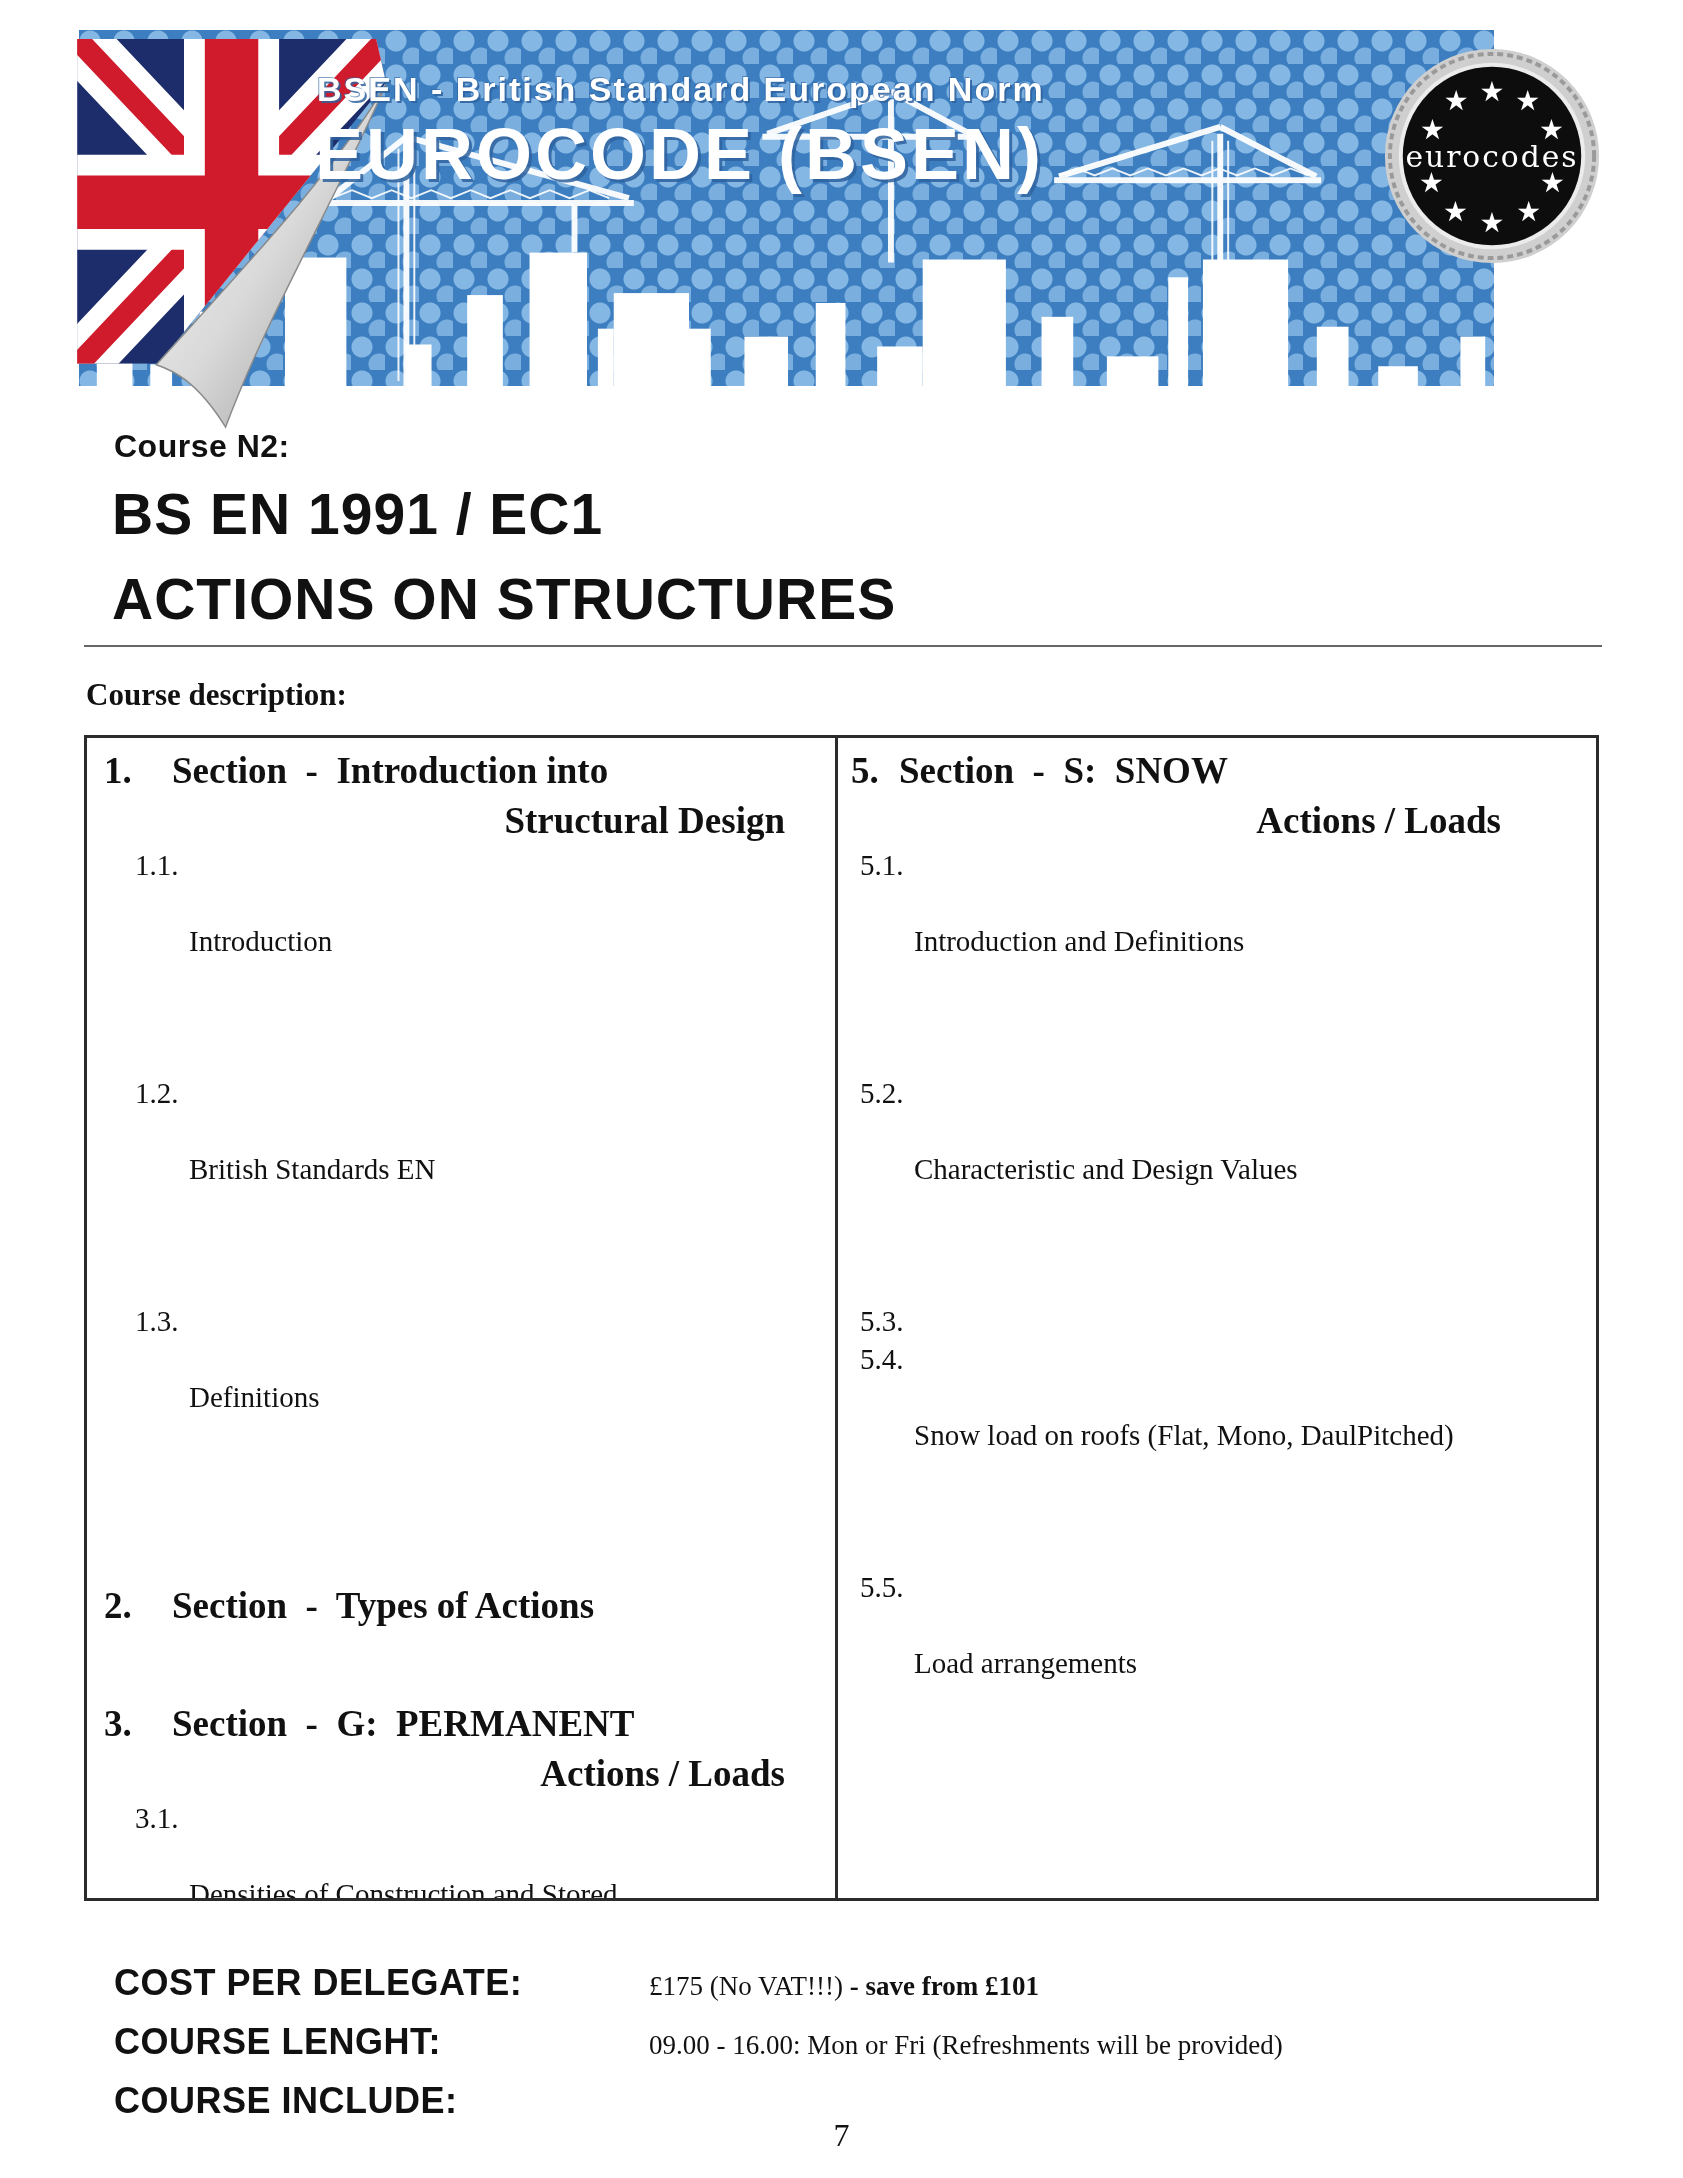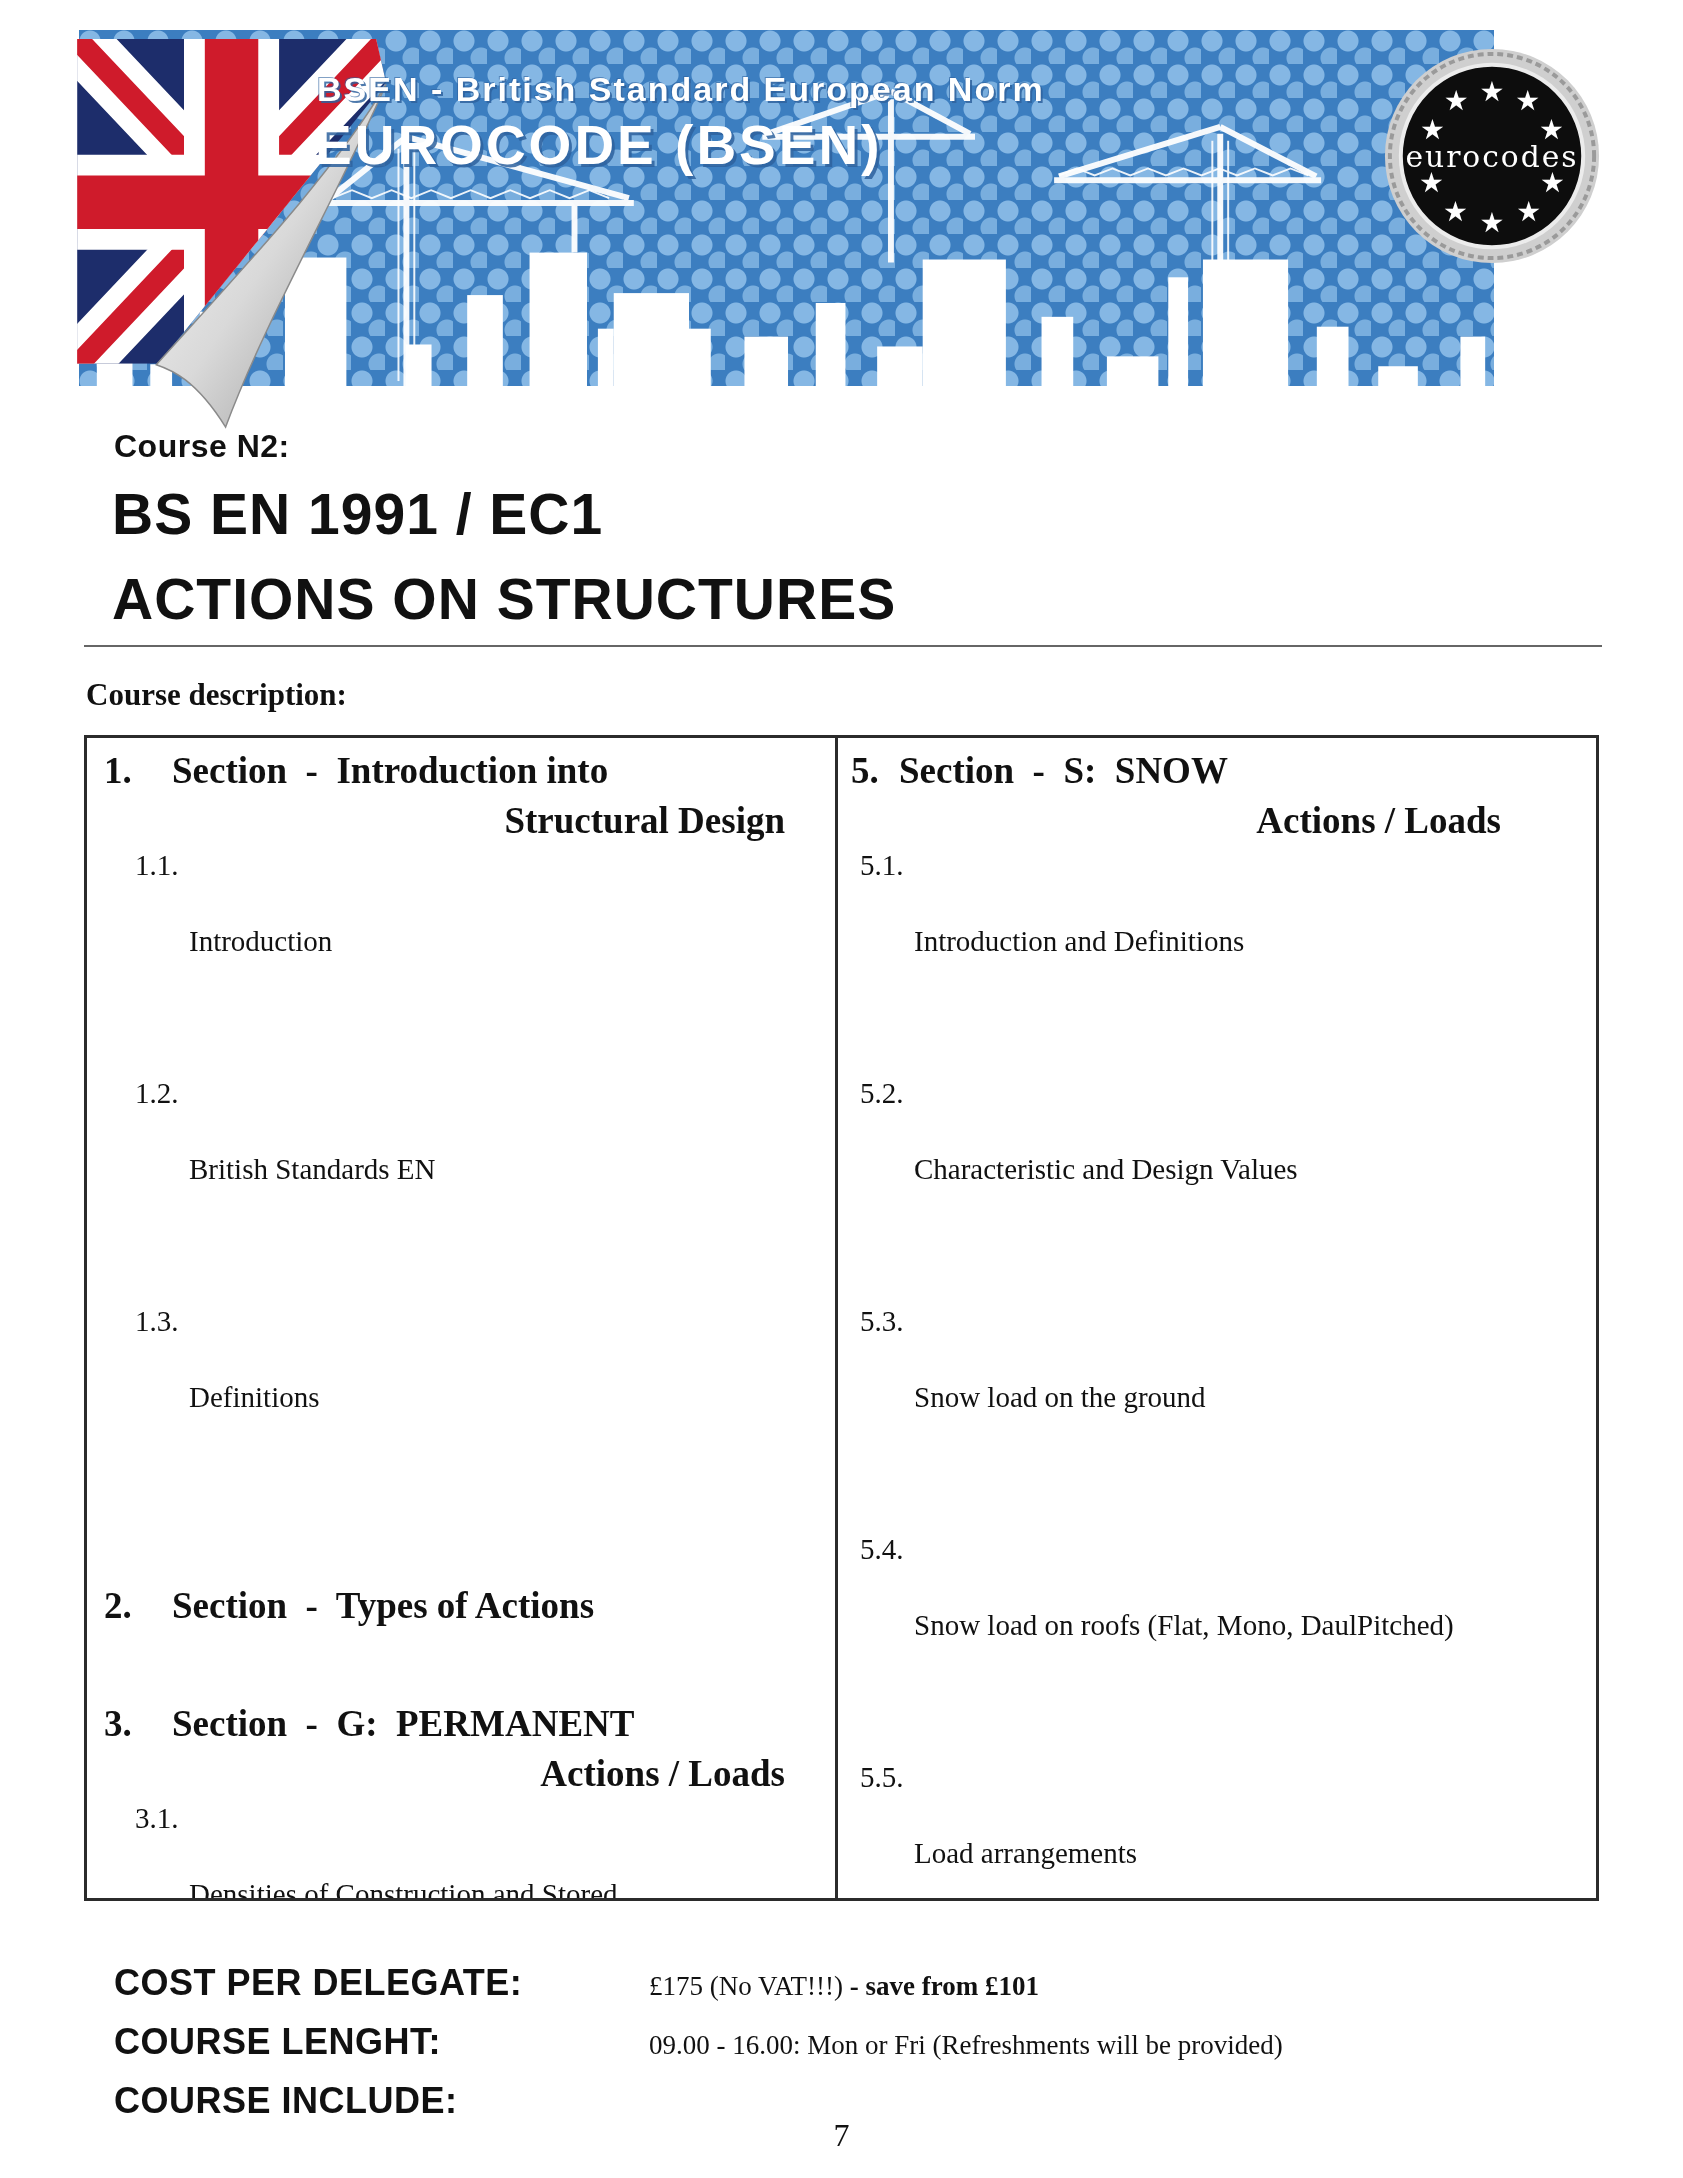--- a/index.html
+++ b/index.html
@@ -23,21 +23,21 @@
   .cranes-svg  { position:absolute; left:0; top:0; width:1525px; height:356px; }
   .flag-wrap   { position:absolute; left:-2px; top:3px; width:319px; height:404px; }
   .hdr-sub {
     position:absolute; left:238px; top:40px;
     font-family:"Liberation Sans", sans-serif; font-weight:bold; font-size:34px;
     color:#fff; letter-spacing:2px; white-space:nowrap;
     text-shadow:2px 2px 0 rgba(46,98,158,.85), -1px -1px 0 rgba(46,98,158,.6);
   }
   .hdr-title {
     position:absolute; left:236px; top:83px;
-    font-family:"Liberation Sans", sans-serif; font-weight:bold; font-size:55px;
+    font-family:"Liberation Sans", sans-serif; font-weight:bold; font-size:72px;
     color:#fff; letter-spacing:3px; white-space:nowrap;
     text-shadow:3px 3px 0 rgba(46,98,158,.85);
   }
   .badge { position:absolute; left:1299px; top:12px; width:228px; height:228px; }
 
   
   .course-label {
     position:absolute; left:114px; top:428px;
     font-family:"Liberation Sans", sans-serif; font-weight:bold; font-size:32px;
     letter-spacing:0.5px;
@@ -289,24 +289,20 @@
       </div>
             <div class="item">
         <span class="item-num">5.2.</span>
         <span class="item-text">
           <div class="item-line1">Characteristic and Design Values</div>
           
         </span>
       </div>
             <div class="item">
         <span class="item-num">5.3.</span>
-        <span class="item-text">
-          <div class="item-line1">Snow load on the ground</div>
-          
-        </span>
       </div>
             <div class="item">
         <span class="item-num">5.4.</span>
         <span class="item-text">
           <div class="item-line1">Snow load on roofs (Flat, Mono, DaulPitched)</div>
           
         </span>
       </div>
             <div class="item">
         <span class="item-num">5.5.</span>

